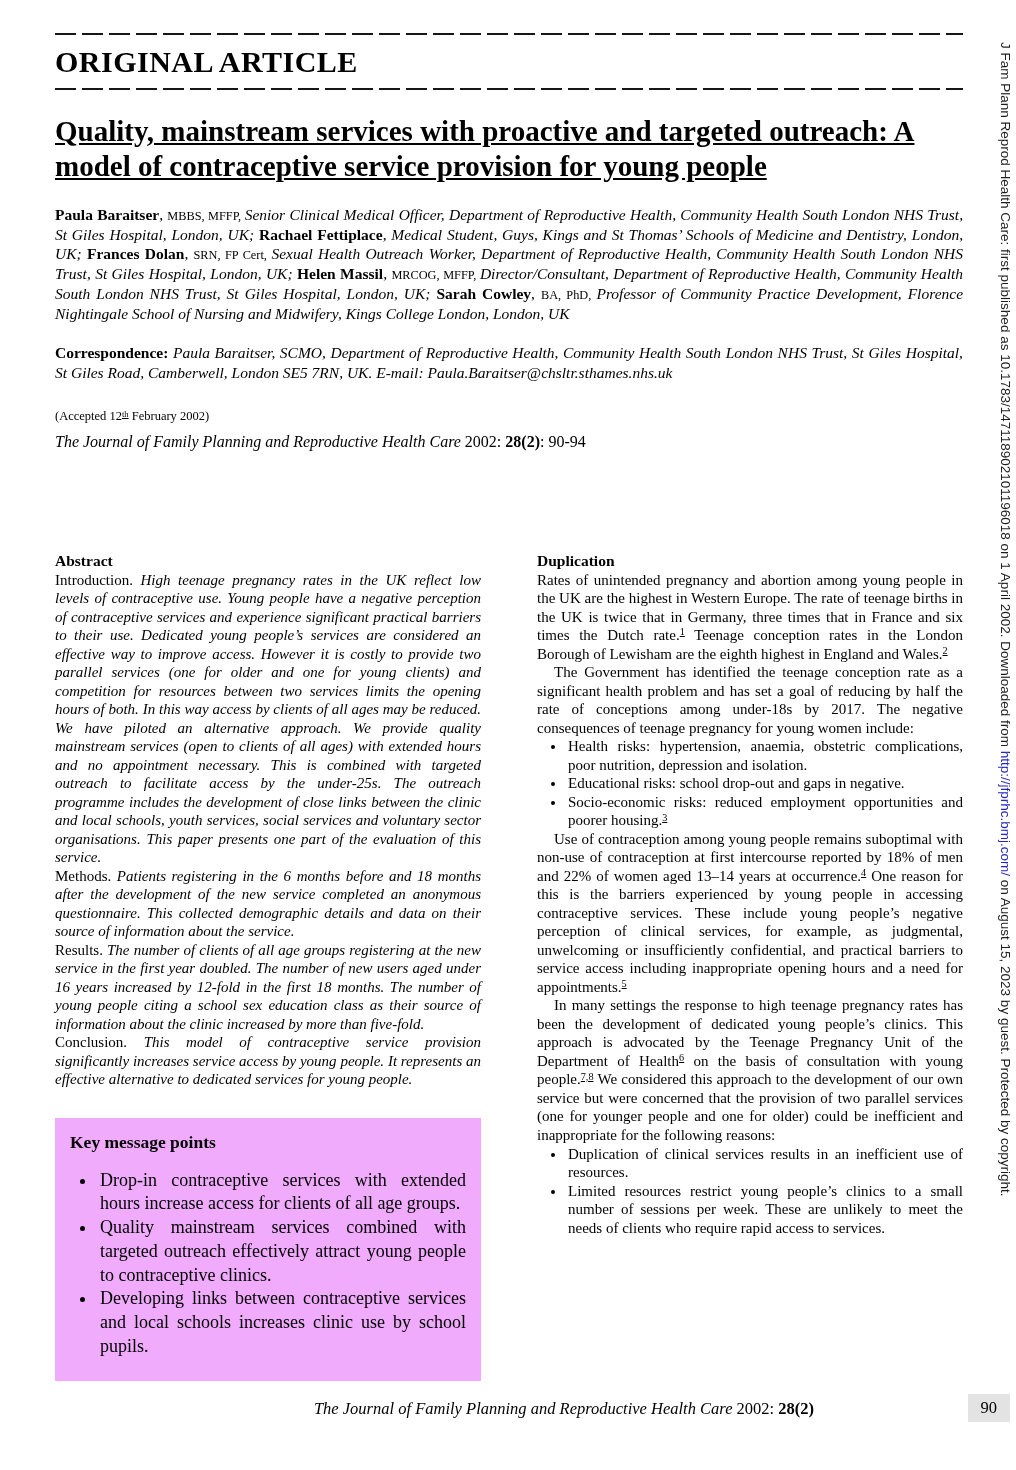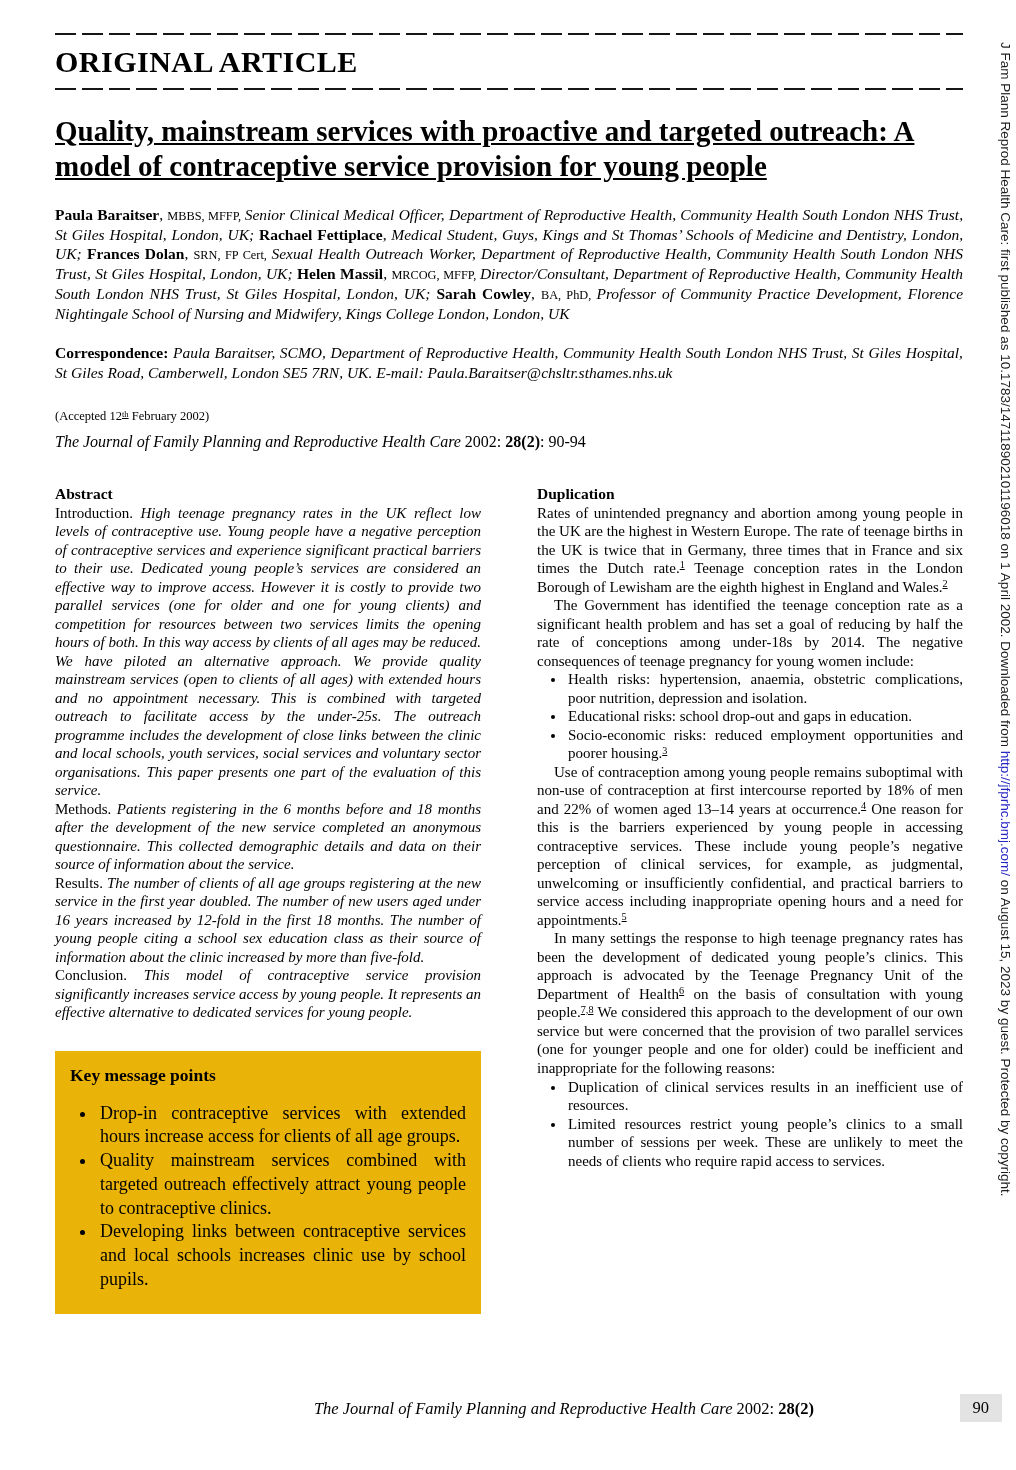--- a/index.html
+++ b/index.html
@@ -31,42 +31,42 @@
     font-size:15.5px;line-height:1.28;text-align:justify;margin:19px 0 0 0;
   }
   .accepted{font-size:12.5px;margin:27px 0 0 0;}
   .citation{font-size:16px;margin:9px 0 0 0;}
 
   .seg-bold{font-weight:700;}
   .seg-italic{font-style:italic;}
   .seg-quals{font-size:12.3px;}
   .seg-sup{font-size:68%;position:relative;top:-0.45em;text-decoration:underline;}
 
-  .columns{display:flex;gap:56px;margin-top:33px;}
+  .columns{display:flex;gap:56px;margin-top:100px;}
   .col{width:426px;font-size:15px;line-height:1.235;text-align:justify;}
   .col h3{font-size:15.5px;font-weight:700;margin:0;text-align:left;}
   .col p{margin:0;}
   .col p.indent{text-indent:17px;}
 
   ul.bullets{margin:0;padding:0 0 0 29px;list-style:disc outside;}
   ul.bullets li{padding-left:2px;}
 
   .keybox{
-    background:#eab308;margin-top:29px;padding:14px 15px 22px 15px;
+    background:#f0abfc;margin-top:29px;padding:14px 15px 22px 15px;
   }
   .keybox h3{font-size:17.5px;font-weight:700;margin:0 0 15px 0;text-align:left;}
   .keybox ul{margin:0;padding:0 0 0 27px;list-style:disc outside;font-size:18px;line-height:1.32;text-align:justify;}
   .keybox li{padding-left:3px;}
 
   .footer{
     position:absolute;left:55px;top:1399px;width:908px;
     text-align:center;font-size:16.5px;
   }
   .footer .page-number{
-    position:absolute;right:16px;top:-5px;
+    position:absolute;right:8px;top:-5px;
     background:#e3e3e3;padding:4px 13px;font-size:16.5px;
   }
 
   .sidebar{
     position:absolute;top:42px;right:3px;height:1422px;
     writing-mode:vertical-rl;
     font-family:"Liberation Sans", sans-serif;
     font-size:13.5px;color:#1c1c1c;white-space:nowrap;
   }
   .sidebar a{color:#2525c4;text-decoration:none;}
@@ -111,24 +111,24 @@
               <li>Drop-in contraceptive services with extended hours increase access for clients of all age groups.</li>
               <li>Quality mainstream services combined with targeted outreach effectively attract young people to contraceptive clinics.</li>
               <li>Developing links between contraceptive services and local schools increases clinic use by school pupils.</li>
             </ul>
         </div>
       </div>
 
       <div class="col">
         <h3>Duplication</h3>
         <p><span>Rates of unintended pregnancy and abortion among young people in the UK are the highest in Western Europe. The rate of teenage births in the UK is twice that in Germany, three times that in France and six times the Dutch rate.</span><span class="seg-sup">1</span><span> Teenage conception rates in the London Borough of Lewisham are the eighth highest in England and Wales.</span><span class="seg-sup">2</span></p>
-        <p class="indent"><span>The Government has identified the teenage conception rate as a significant health problem and has set a goal of reducing by half the rate of conceptions among under-18s by 2014. The negative consequences of teenage pregnancy for young women include:</span></p>
+        <p class="indent"><span>The Government has identified the teenage conception rate as a significant health problem and has set a goal of reducing by half the rate of conceptions among under-18s by 2017. The negative consequences of teenage pregnancy for young women include:</span></p>
         <ul class="bullets">
             <li><span>Health risks: hypertension, anaemia, obstetric complications, poor nutrition, depression and isolation.</span></li>
-            <li><span>Educational risks: school drop-out and gaps in education.</span></li>
+            <li><span>Educational risks: school drop-out and gaps in negative.</span></li>
             <li><span>Socio-economic risks: reduced employment opportunities and poorer housing.</span><span class="seg-sup">3</span></li>
           </ul>
         <p class="indent"><span>Use of contraception among young people remains suboptimal with non-use of contraception at first intercourse reported by 18% of men and 22% of women aged 13–14 years at occurrence.</span><span class="seg-sup">4</span><span> One reason for this is the barriers experienced by young people in accessing contraceptive services. These include young people’s negative perception of clinical services, for example, as judgmental, unwelcoming or insufficiently confidential, and practical barriers to service access including inappropriate opening hours and a need for appointments.</span><span class="seg-sup">5</span></p>
         <p class="indent"><span>In many settings the response to high teenage pregnancy rates has been the development of dedicated young people’s clinics. This approach is advocated by the Teenage Pregnancy Unit of the Department of Health</span><span class="seg-sup">6</span><span> on the basis of consultation with young people.</span><span class="seg-sup">7,8</span><span> We considered this approach to the development of our own service but were concerned that the provision of two parallel services (one for younger people and one for older) could be inefficient and inappropriate for the following reasons:</span></p>
         <ul class="bullets">
             <li><span>Duplication of clinical services results in an inefficient use of resources.</span></li>
             <li><span>Limited resources restrict young people’s clinics to a small number of sessions per week. These are unlikely to meet the needs of clients who require rapid access to services.</span></li>
           </ul>
       </div>
 

